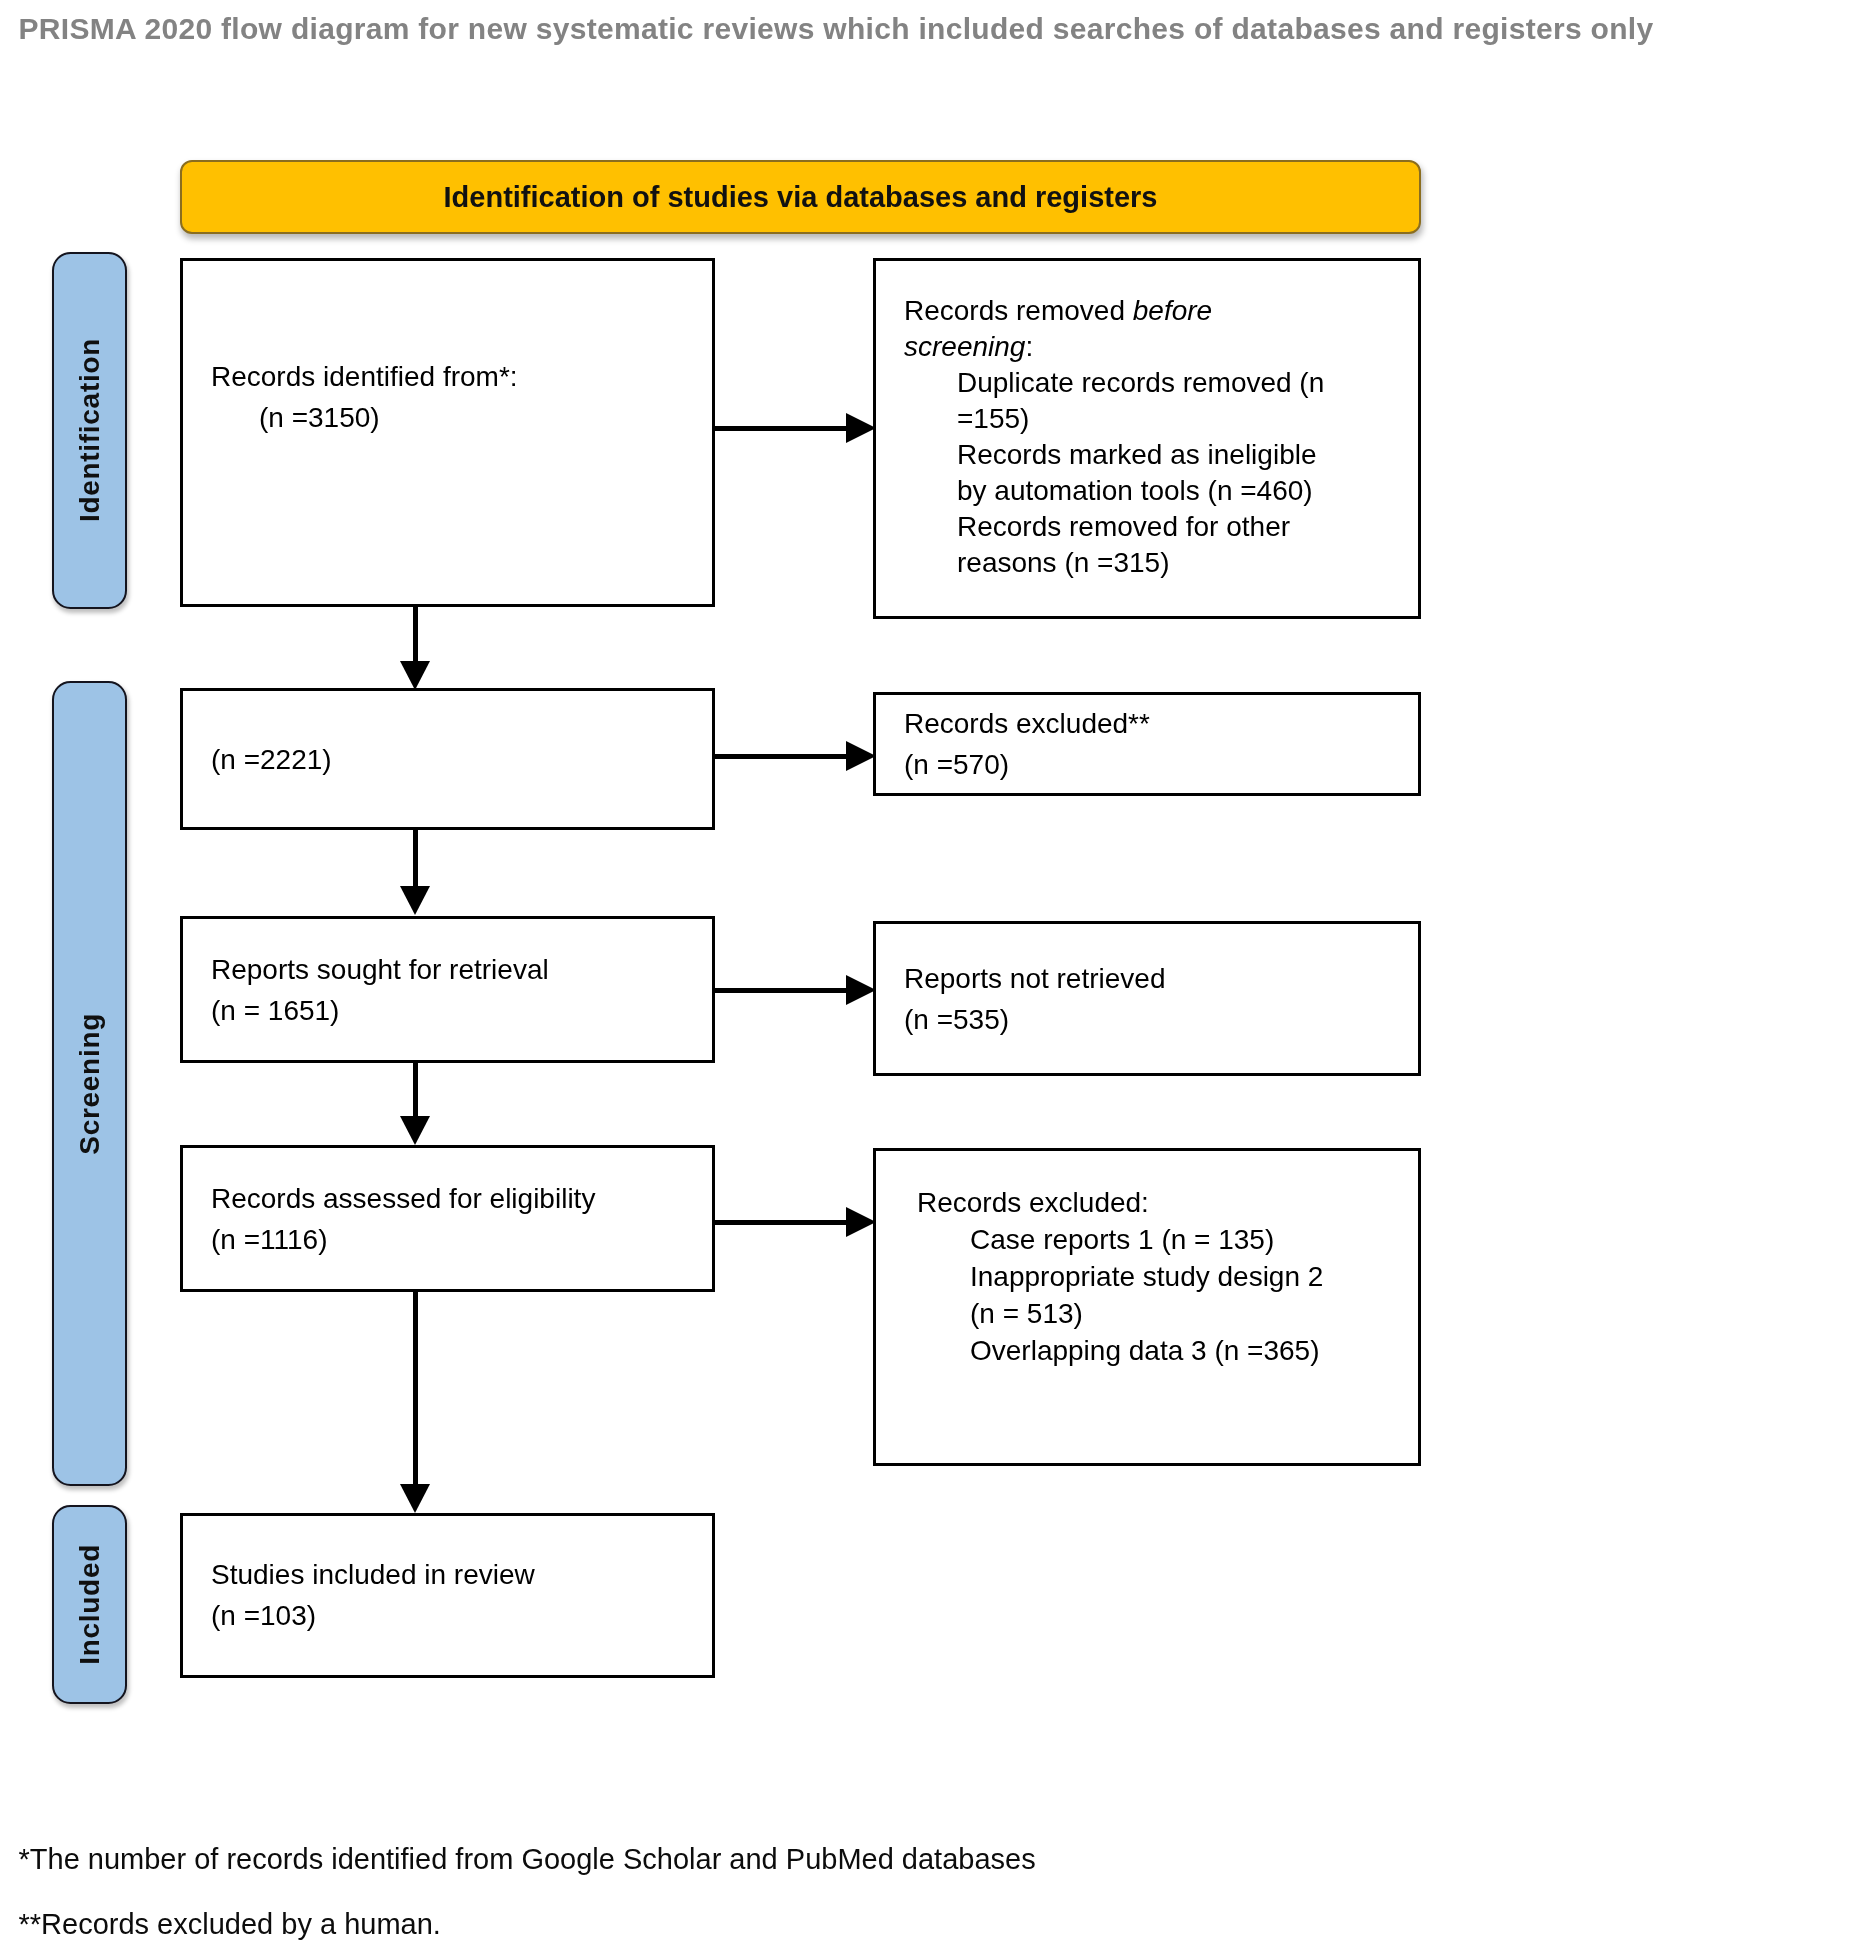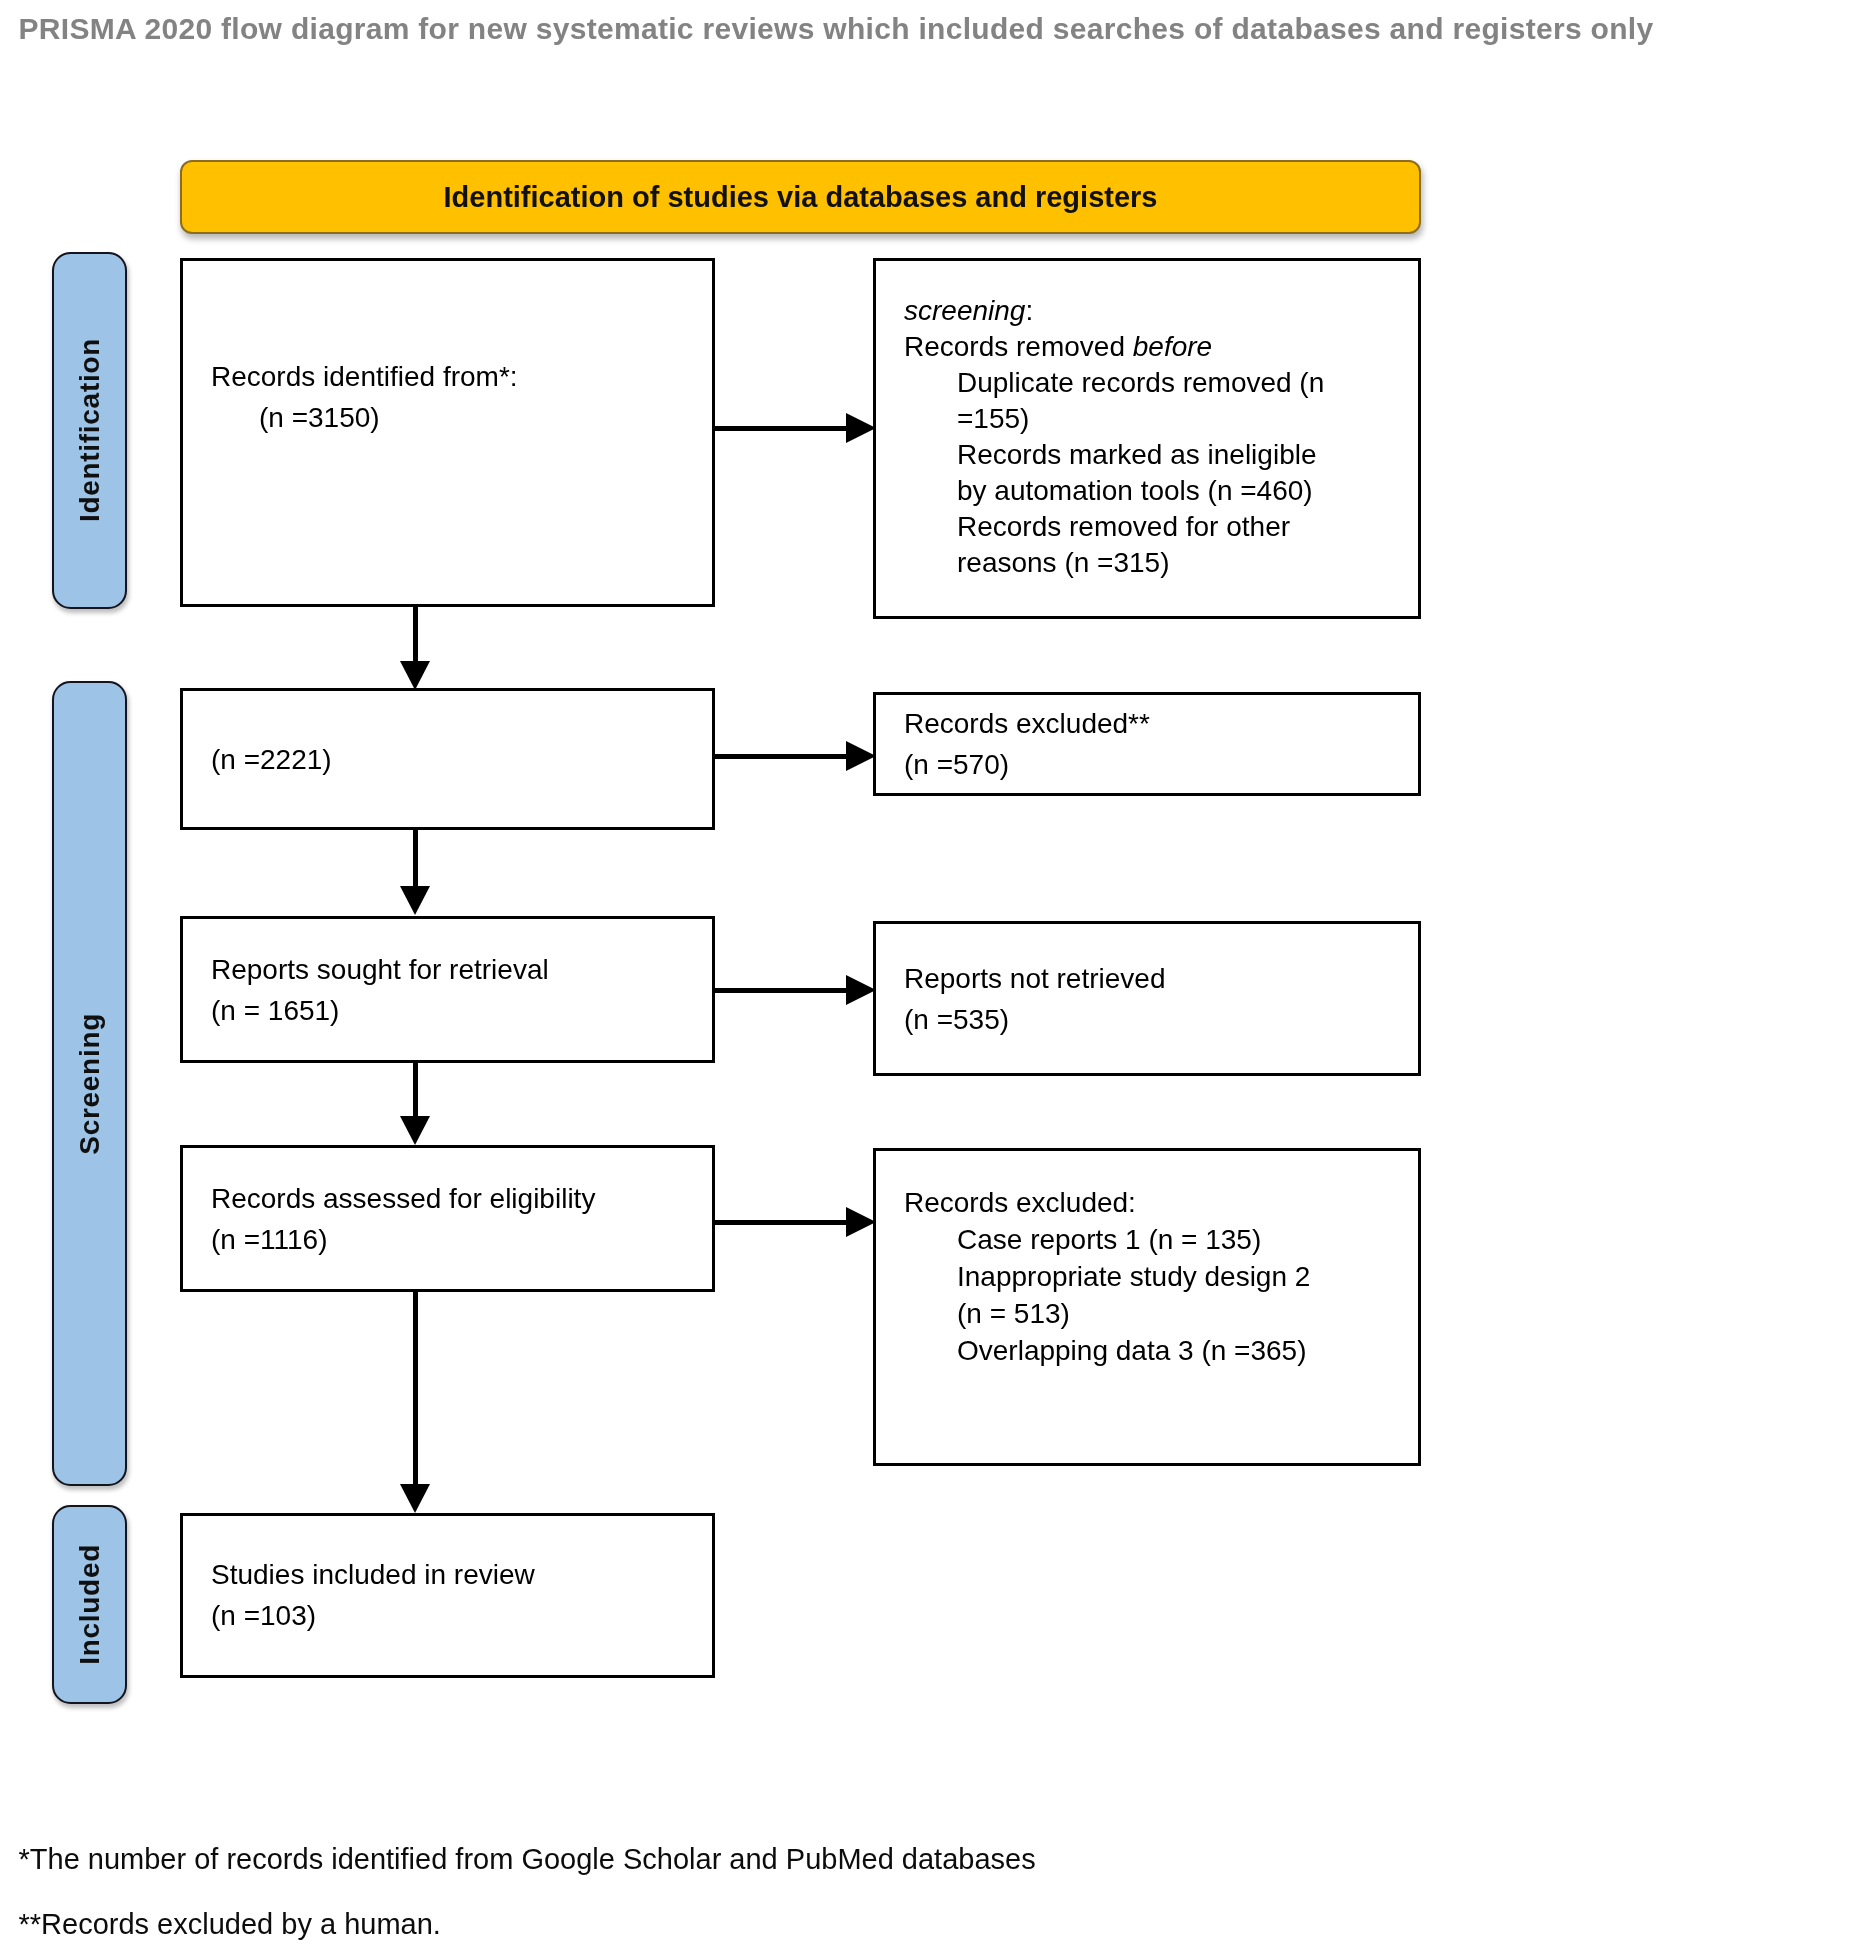--- a/index.html
+++ b/index.html
@@ -32,21 +32,21 @@
     white-space:nowrap;
   }
   .box {
     position:absolute; box-sizing:border-box; background:#ffffff;
     border:3.3px solid #000000; font-size:28px; color:#000000;
   }
   .box.center { display:flex; flex-direction:column; justify-content:center; }
   .pad { padding-left:28px; padding-right:18.5px; }
   .line { line-height:41px; }
   .tight .line { line-height:36px; }
-  .detail .line { line-height:37px; }
+  .detail .line { line-height:37px;margin-left:13px; }
   .indent { padding-left:53px; }
   .n-indent { padding-left:48px; }
   .up { position:relative; top:-36px; }
   .pt48 { padding-top:32px; }
   .pt50 { padding-top:33px; }
   .pt58 { padding-top:38px; }
   .hline { position:absolute; height:4.6px; background:#000000; }
   .vline { position:absolute; width:4.6px; background:#000000; }
   .head-right {
     position:absolute; width:0; height:0;
@@ -104,22 +104,22 @@
     <div class="line">Records assessed for eligibility</div>
     <div class="line">(n =1116)</div>
   </div>
 
   <div class="box pad pt58" style="left:180px; top:1513px; width:535px; height:165px;">
     <div class="line">Studies included in review</div>
     <div class="line">(n =103)</div>
   </div>
 
   <div class="box pad tight pt48" style="left:873px; top:258px; width:548px; height:361px;">
+    <div class="line"><span>Records removed </span><i>before</i></div>
     <div class="line"><i>screening</i><span>:</span></div>
-    <div class="line"><span>Records removed </span><i>before</i></div>
     <div>
       <div class="line indent">Duplicate records removed (n</div>
       <div class="line indent">=155)</div>
     </div>
     <div>
       <div class="line indent">Records marked as ineligible</div>
       <div class="line indent">by automation tools (n =460)</div>
     </div>
     <div>
       <div class="line indent">Records removed for other</div>

